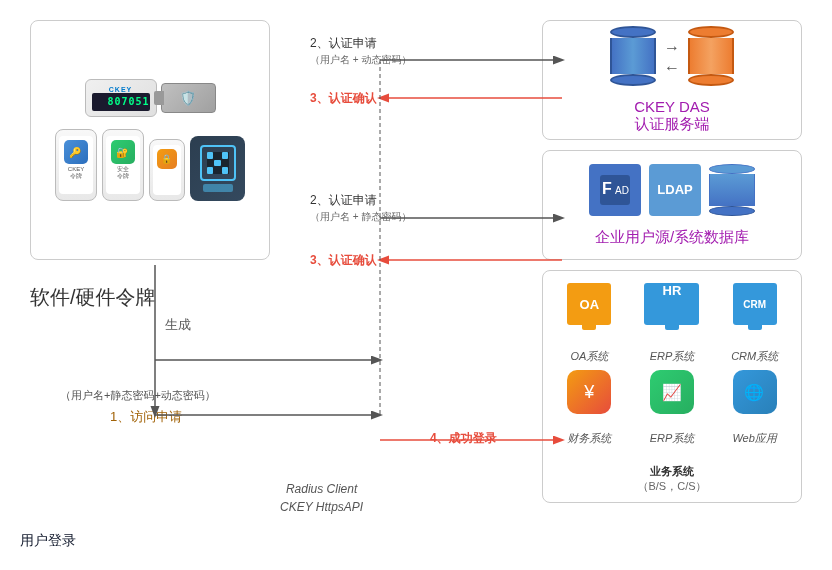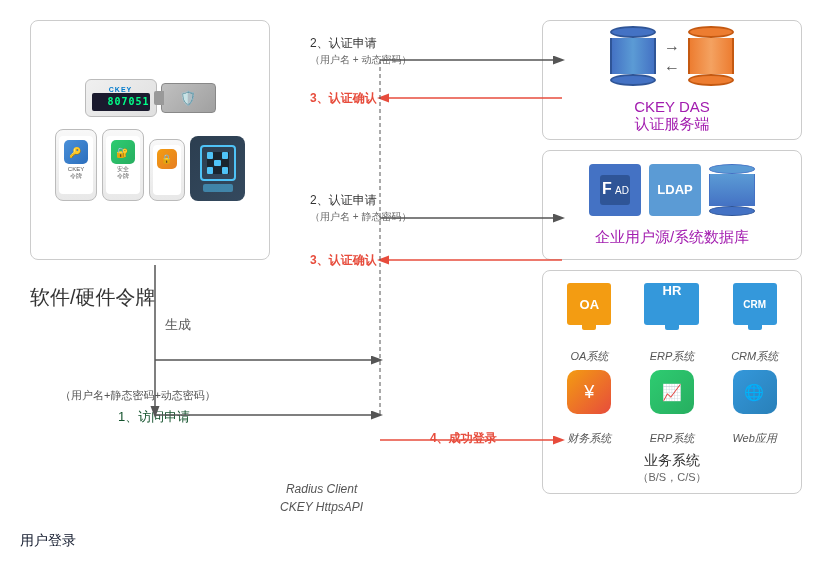--- a/index.html
+++ b/index.html
@@ -336,24 +336,25 @@
     }
 
     .biz-name {
       font-size: 11px;
       color: #555;
       text-align: left;
       font-style: italic;
     }
 
     .biz-title {
-      font-size: 14px;
+      font-size: 11px;
       color: #333;
       text-align: center;
-      margin-top: 6px;
+      margin-top: 18px;
+      font-weight: bold;
     }
     .biz-subtitle {
       font-size: 11px;
       color: #666;
       text-align: center;
     }
 
     
     .flow-svg {
       position: absolute;
@@ -564,21 +565,21 @@
   <span>3、认证确认</span>
 </div>
 
 <div style="position:absolute; left:165px; top:316px; font-size:13px; color:#555;">
   <span>生成</span>
 </div>
 
 <div style="position:absolute; left:60px; top:388px; font-size:11px; color:#555;">
   <span>（用户名+静态密码+动态密码）</span>
 </div>
-<div style="position:absolute; left:118px; top:408px; font-size:13px; color:#14532d;">
+<div style="position:absolute; left:110px; top:408px; font-size:13px; color:#a16207;">
   <span>1、访问申请</span>
 </div>
 
 <div style="position:absolute; left:430px; top:430px; font-size:12px; font-weight:bold; color:#e74c3c;">
   <span>4、成功登录</span>
 </div>
 
 <svg class="flow-svg" xmlns="http://www.w3.org/2000/svg">
 
   <defs>

